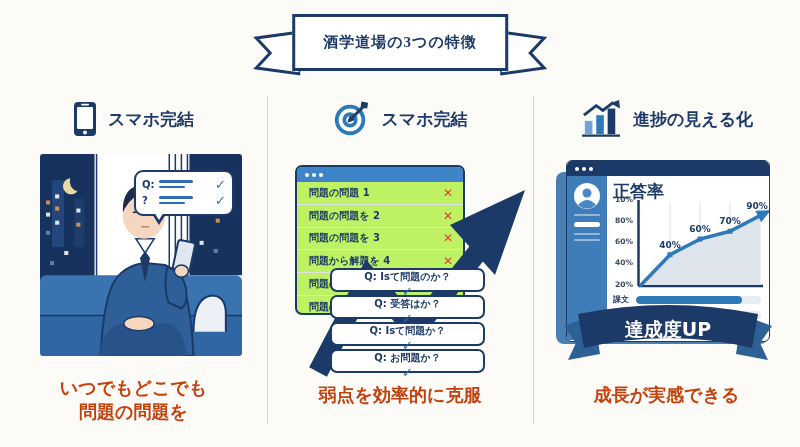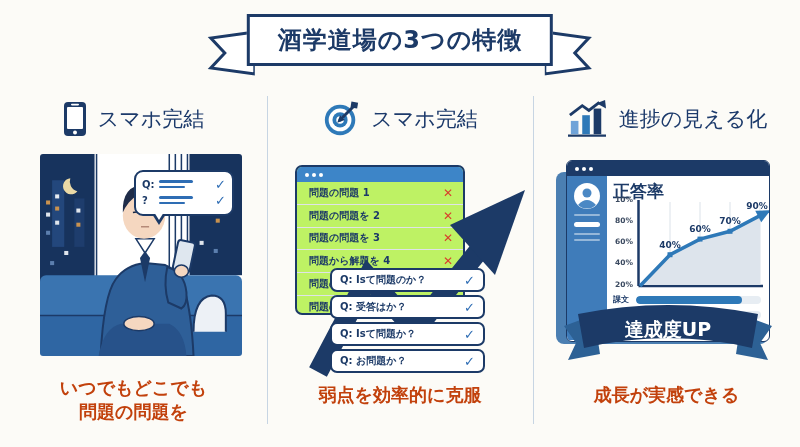--- a/index.html
+++ b/index.html
@@ -4,30 +4,30 @@
 <style>
   html,body{margin:0;padding:0;}
   body{
     width:800px;height:447px;position:relative;overflow:hidden;
     background:#fcfbf7;font-family:"DejaVu Sans",sans-serif;color:#1c3a67;
   }
   
   .banner{position:absolute;top:14px;left:50%;transform:translateX(-50%);}
   .banner-band{
     position:relative;z-index:2;background:#fff;border:3px solid #1c3a67;
-    padding:7px 28px;font-size:24px;font-weight:bold;letter-spacing:1px;color:#1c3a67;white-space:nowrap;
+    padding:16px 28px;font-size:15px;font-weight:bold;letter-spacing:1px;color:#1c3a67;white-space:nowrap;font-family:Liberation Serif, serif;
   }
   .banner-tail{position:absolute;top:16px;z-index:1;}
   .banner-tail.left{left:-40px;}
   .banner-tail.right{right:-40px;}
   
   .divider{position:absolute;width:1px;top:96px;height:328px;background:#c7d5e3;}
   
   .col-header{position:absolute;top:96px;height:46px;display:flex;align-items:center;justify-content:center;gap:11px;}
-  .col-header .hlabel{font-size:21px;font-weight:normal;color:#1c3a6b;white-space:nowrap;}
+  .col-header .hlabel{font-size:17px;font-weight:bold;color:#1c3a6b;white-space:nowrap;}
   
   .caption{position:absolute;text-align:center;font-weight:bold;font-size:18px;color:#c2410c;line-height:1.35;}
   
   .illus{position:absolute;left:40px;top:154px;width:202px;height:202px;border-radius:3px;overflow:hidden;background:#fff;}
   .bubble{
     position:absolute;left:94px;top:16px;width:100px;height:46px;background:#fff;
     border:2.5px solid #1c3a67;border-radius:9px;padding:4px 6px;box-sizing:border-box;z-index:3;
   }
   .bubble:after{content:"";position:absolute;left:16px;bottom:-11px;width:0;height:0;
     border-left:7px solid transparent;border-right:7px solid transparent;border-top:11px solid #1c3a67;}
@@ -48,21 +48,21 @@
   .qtitlebar .dot, .dtitlebar .dot{width:4px;height:4px;border-radius:50%;background:#fff;}
   .qrow{height:21.8px;display:flex;align-items:center;justify-content:space-between;
     padding:0 10px 0 12px;border-bottom:1px solid #dfe3e8;}
   .qrow .qlabel{font-size:10px;font-weight:bold;color:#1c3a67;white-space:nowrap;}
   .qrow .qcross{font-size:12px;font-weight:bold;color:#d8402c;}
   .big-arrow{position:absolute;left:280px;top:150px;z-index:2;}
   .pills{position:absolute;left:330px;top:268px;width:157px;z-index:3;}
   .pill{
     width:155px;height:24px;background:#fff;border:2px solid #1c3a67;border-radius:7px;
     margin-bottom:3px;display:flex;align-items:center;justify-content:space-between;
-    padding:0 8px;box-sizing:border-box;
+    padding:0 8px;box-sizing:border-box;flex-direction:column;
   }
   .pill .plabel{font-size:10px;font-weight:bold;color:#1c3a67;white-space:nowrap;}
   .pill .pcheck{font-size:13px;font-weight:bold;color:#2e6db4;}
   
   .back-panel{position:absolute;left:556px;top:172px;width:212px;height:172px;background:#4b7fb2;border-radius:8px;z-index:0;}
   .dwindow{
     position:absolute;left:566px;top:160px;width:204px;height:182px;background:#fff;
     border:1.5px solid #1c3a67;border-radius:6px;overflow:hidden;z-index:1;box-sizing:border-box;
   }
   .dtitlebar{height:15px;background:#1c3a67;display:flex;align-items:center;gap:3px;padding-left:8px;}

